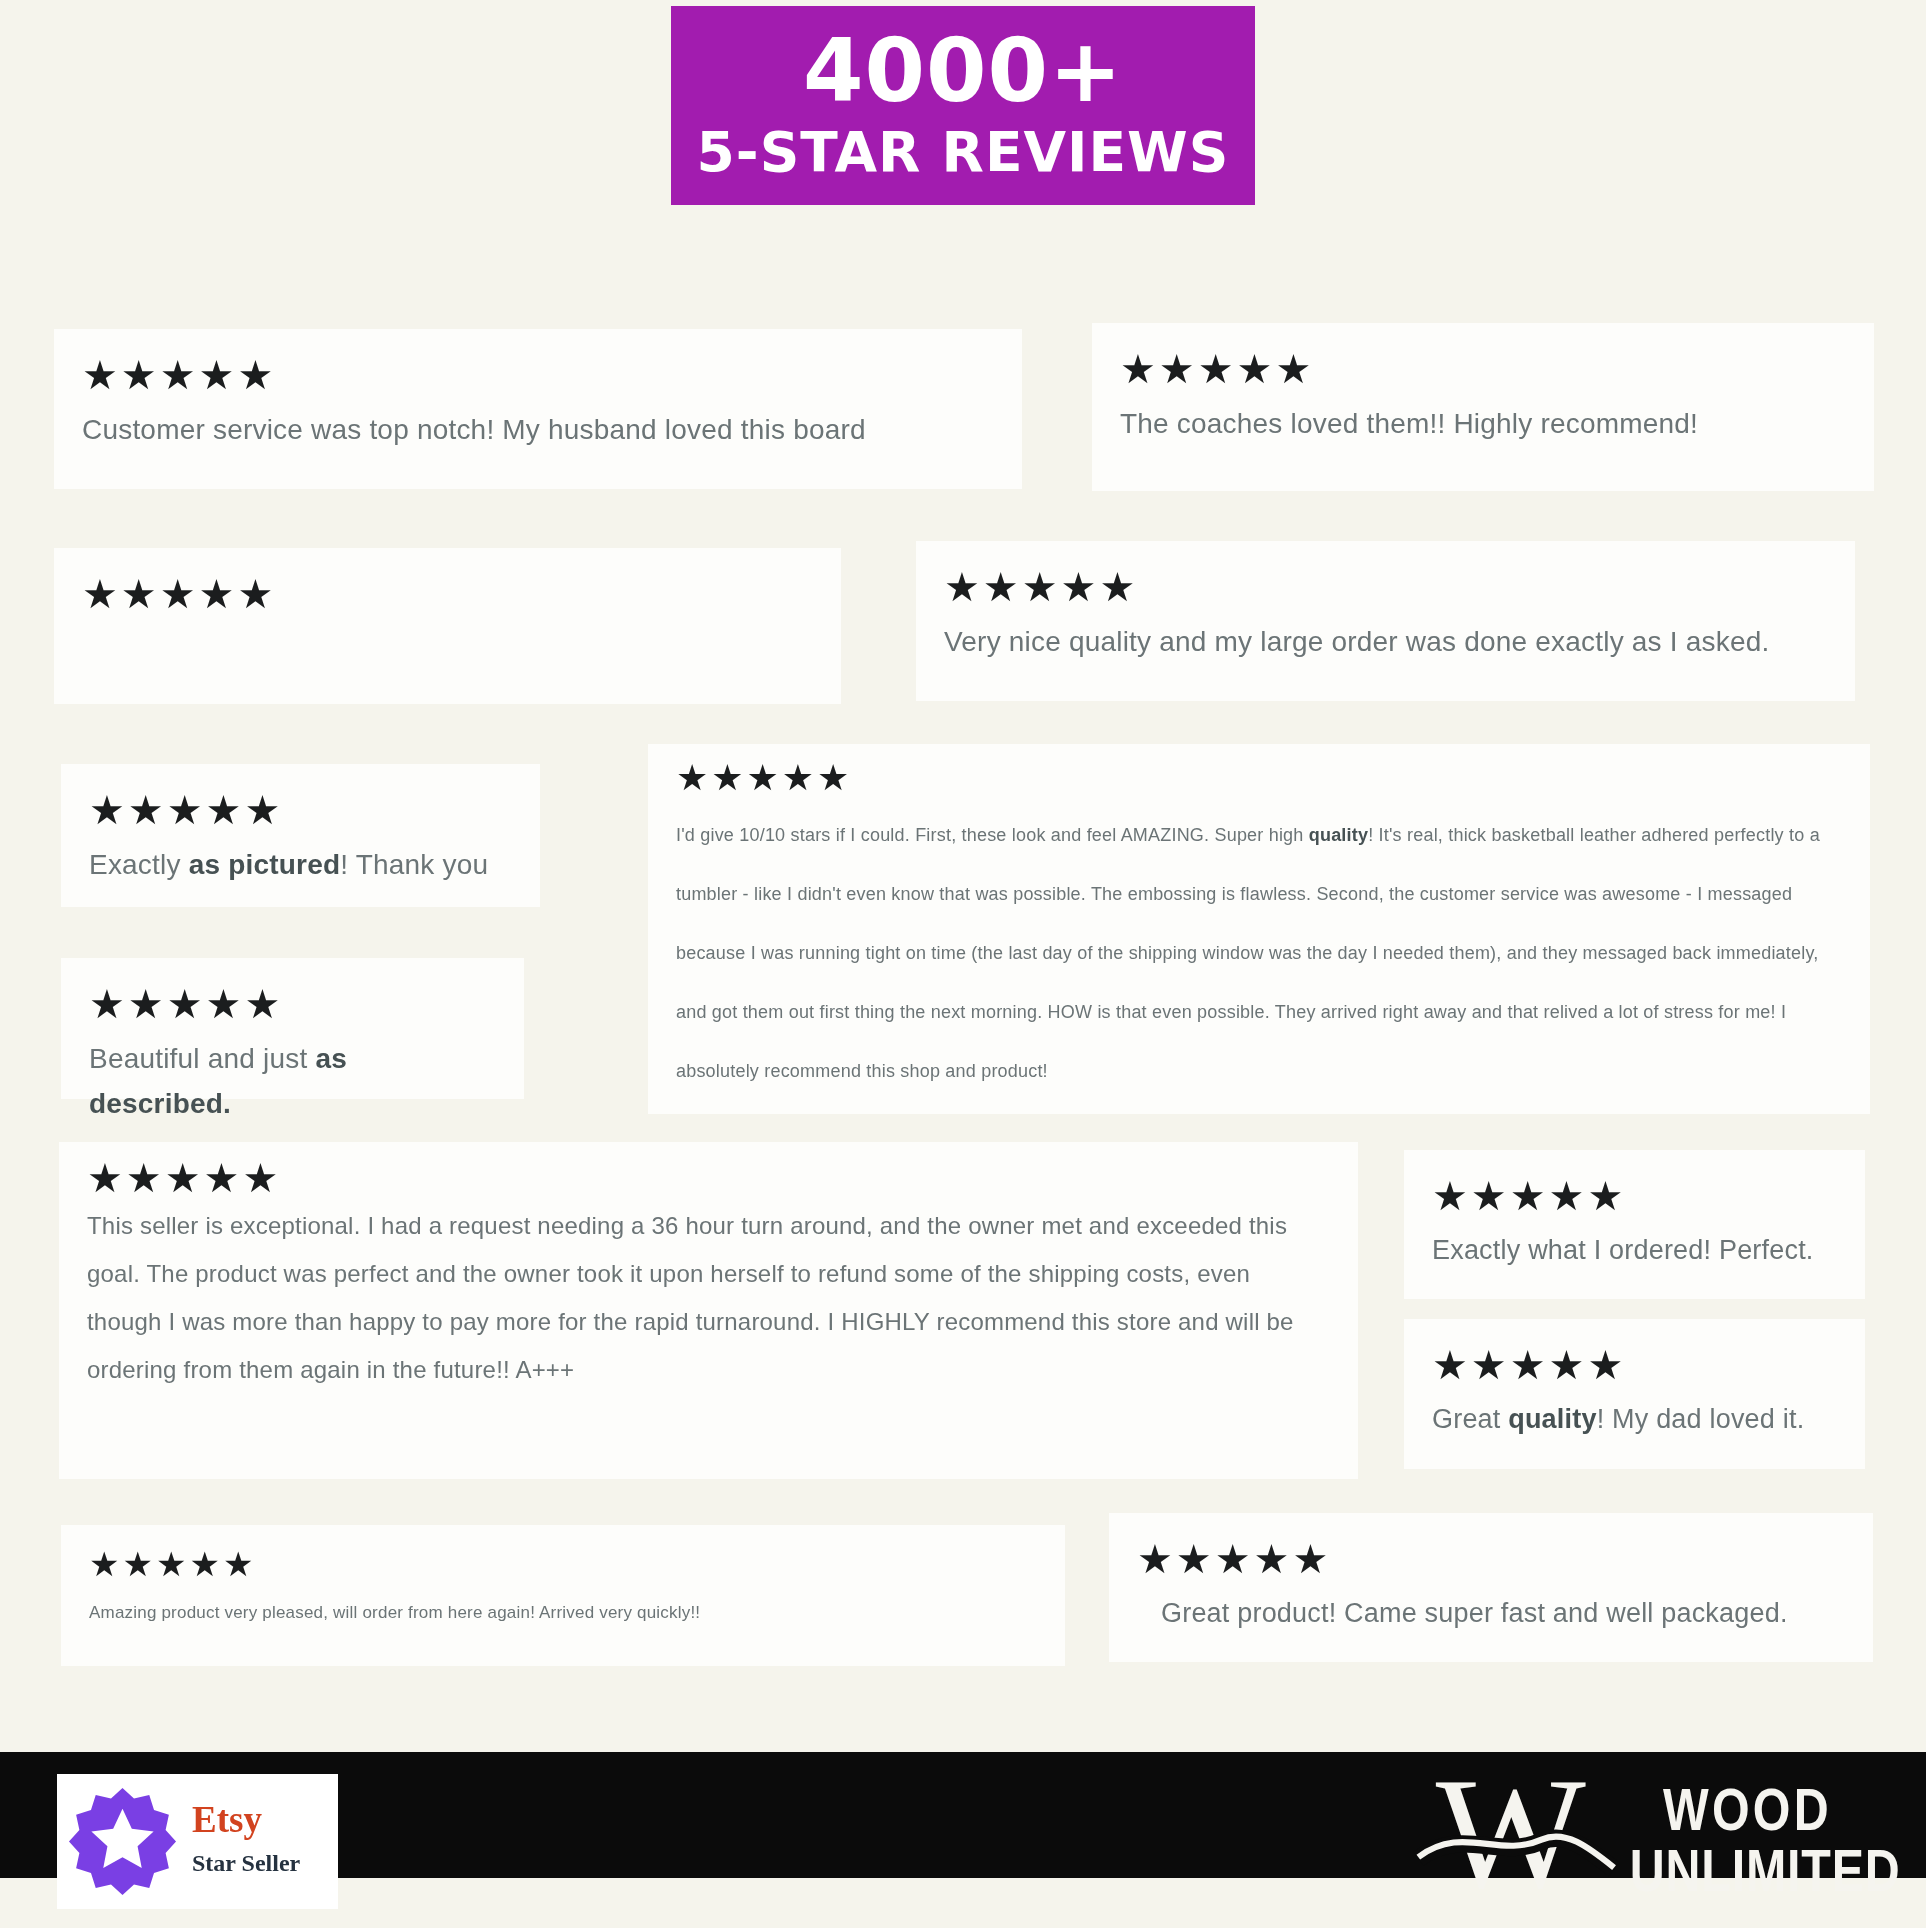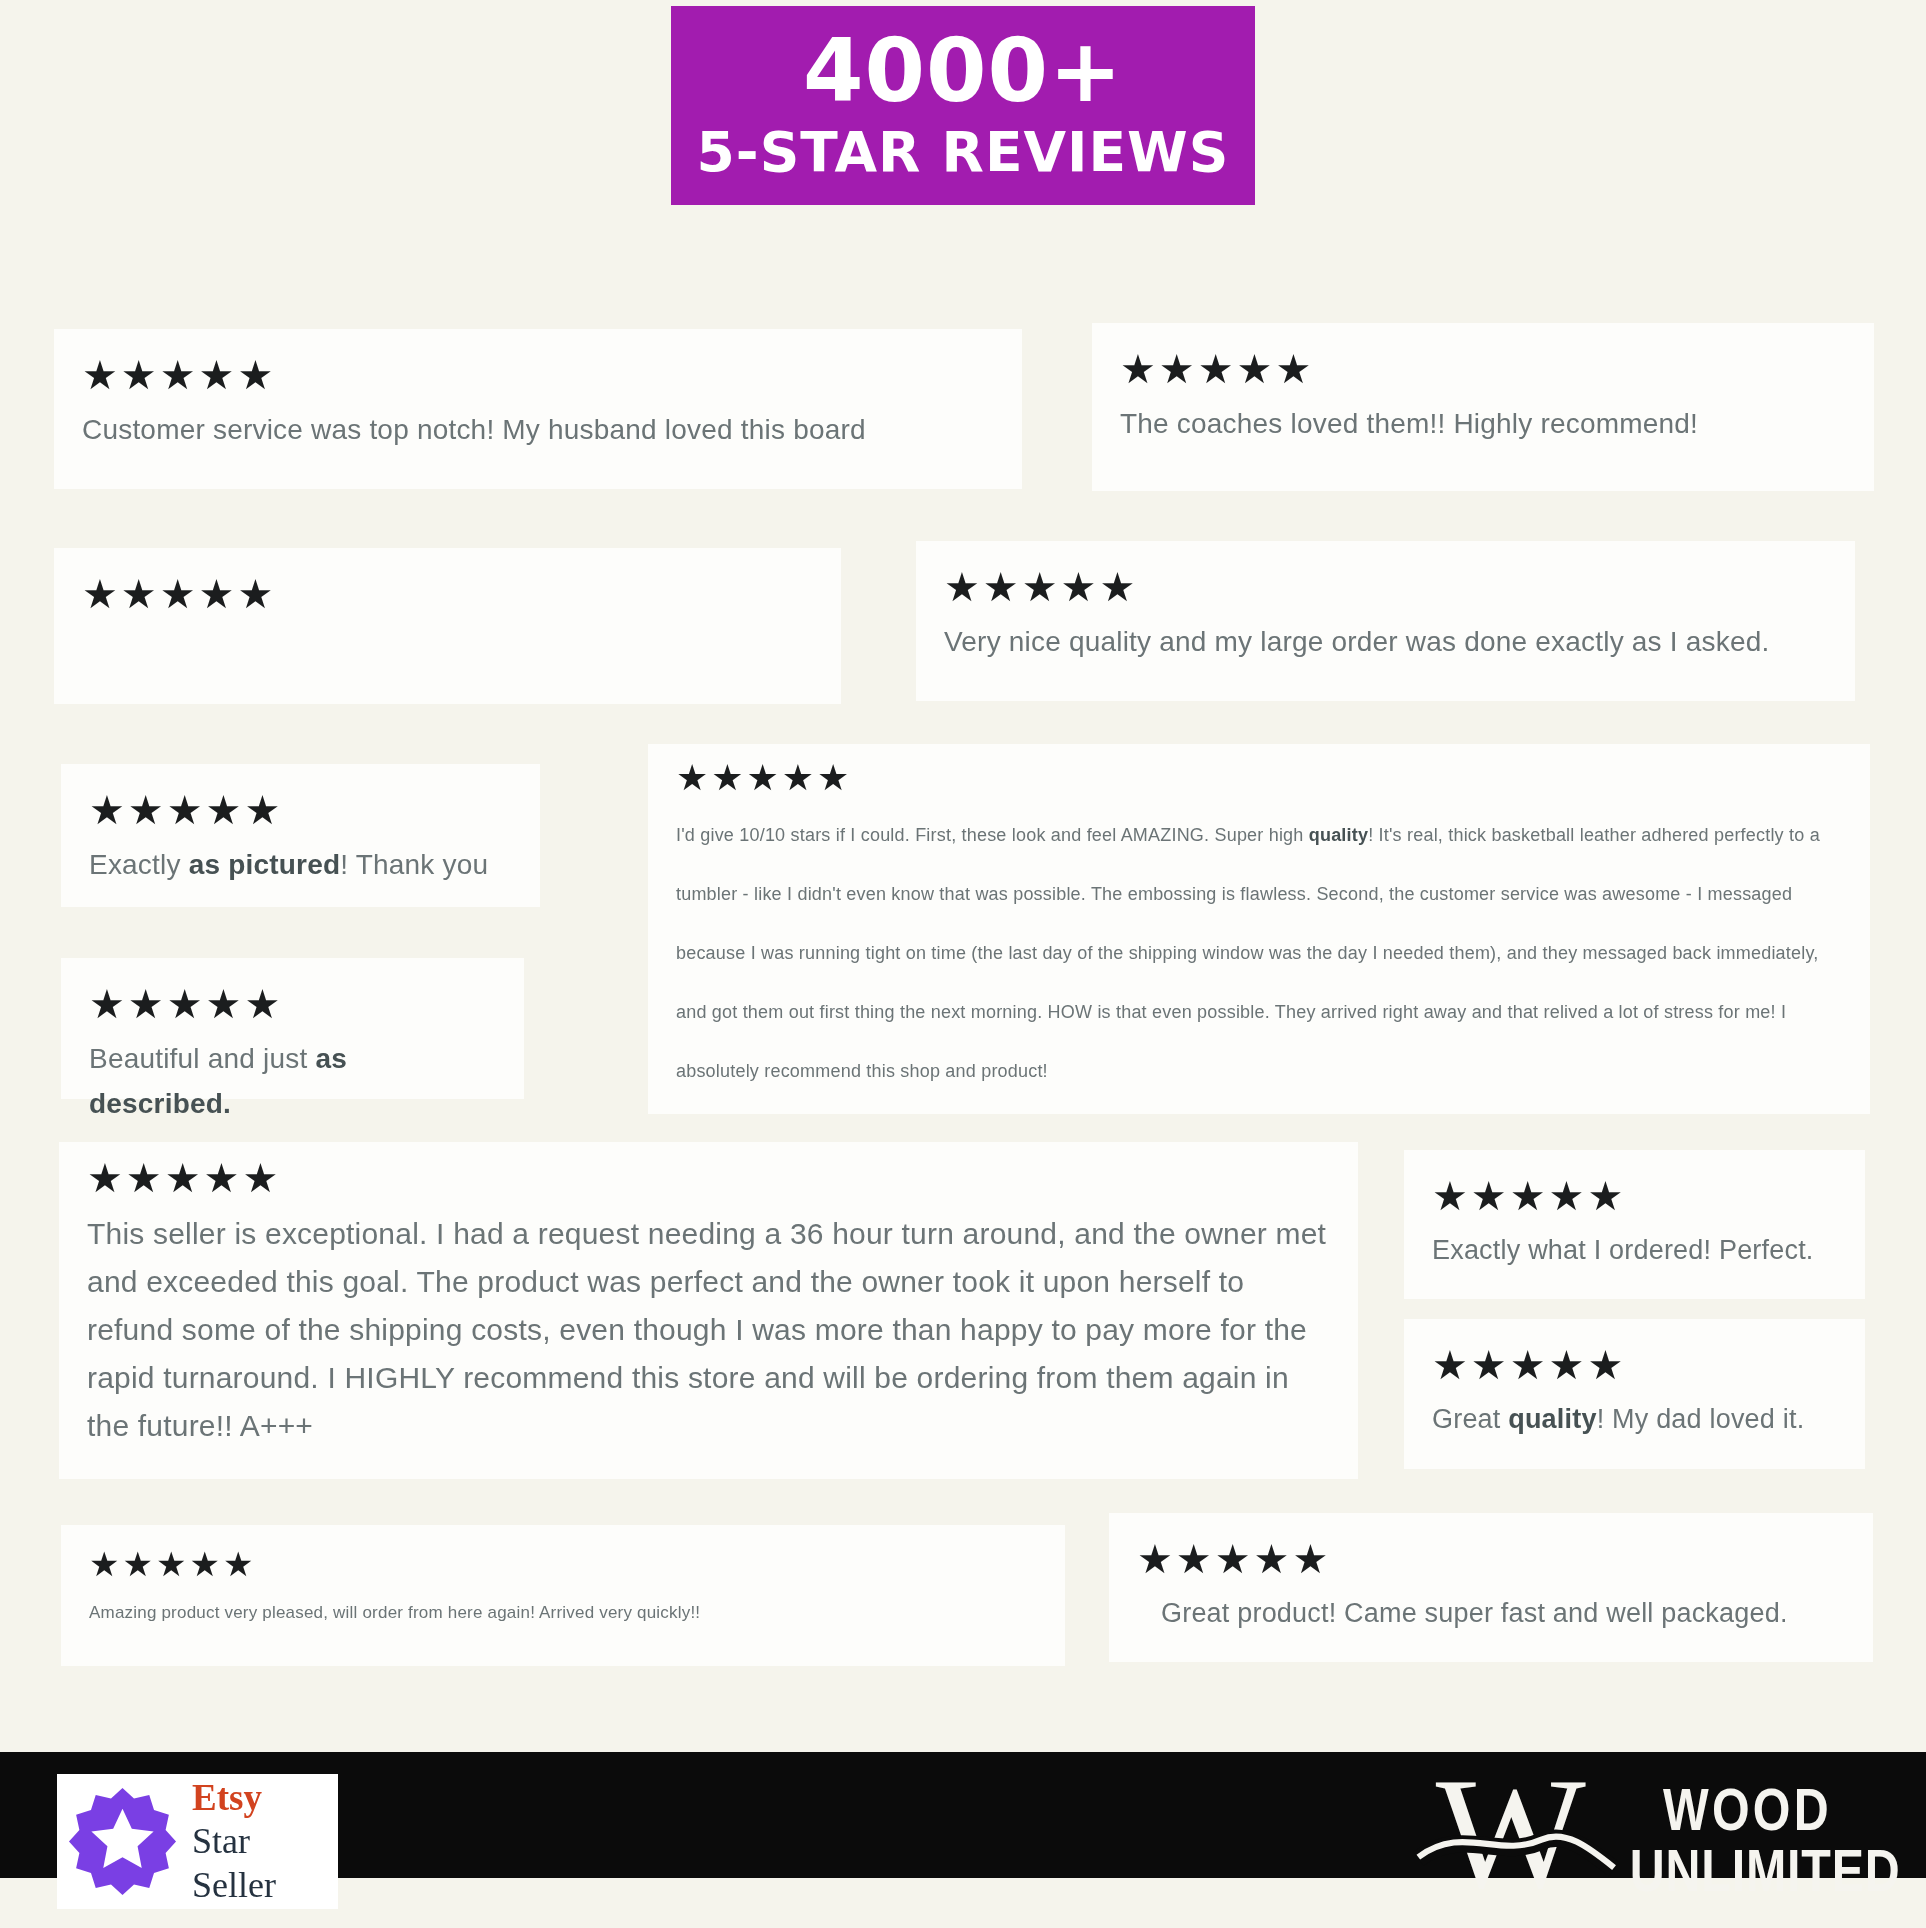--- a/index.html
+++ b/index.html
@@ -34,21 +34,21 @@
   .c0{left:54px;top:329px;width:968px;height:160px;}
   .c1{left:1092px;top:323px;width:782px;height:168px;}
   .c2{left:54px;top:548px;width:787px;height:156px;}
   .c3{left:916px;top:541px;width:939px;height:160px;}
   .c4{left:61px;top:764px;width:479px;height:143px;}
   .c5{left:648px;top:744px;width:1222px;height:370px;padding-top:14px;}
   .c5 .stars{font-size:36px;line-height:40px;}
   .c5 .rtext{font-size:18px;line-height:59px;margin-top:8px;}
   .c6{left:61px;top:958px;width:463px;height:141px;}
   .c7{left:59px;top:1142px;width:1299px;height:337px;padding-top:14px;}
-  .c7 .rtext{font-size:30px;line-height:48px;margin-top:10px;}
+  .c7 .rtext{font-size:24px;line-height:48px;margin-top:2px;}
   .c8{left:1404px;top:1150px;width:461px;height:149px;}
   .c8 .rtext{font-size:27px;}
   .c9{left:1404px;top:1319px;width:461px;height:150px;}
   .c9 .rtext{font-size:27px;}
   .c10{left:61px;top:1525px;width:1004px;height:141px;padding-top:20px;}
   .c10 .stars{font-size:34px;line-height:38px;}
   .c10 .rtext{font-size:17px;line-height:40px;}
   .c11{left:1109px;top:1513px;width:764px;height:149px;}
   .c11 .rtext{font-size:27px;margin-left:24px;}
   
@@ -56,21 +56,21 @@
     position:absolute;left:0;top:1752px;width:1927px;height:126px;
     background:#0b0b0b;
   }
   .etsy-card{
     position:absolute;left:57px;top:22px;width:281px;height:135px;
     background:#ffffff;display:flex;align-items:center;
   }
   .seal{width:111px;height:111px;margin-left:10px;flex:0 0 auto;}
   .etsy-text{margin-left:14px;font-family:"Liberation Serif", serif;}
   .etsy-brand{color:#d2431f;font-size:37px;font-weight:700;line-height:42px;}
-  .star-seller{color:#253240;font-size:36px;line-height:44px;}
+  .star-seller{color:#253240;font-size:24px;line-height:44px;font-weight:bold;}
   .brand-logo{position:absolute;left:1411px;top:0;width:495px;height:170px;}
   .wmono{position:absolute;left:0;top:2px;width:213px;height:166px;}
   .brand-names{
     position:absolute;left:193px;top:28px;width:287px;text-align:center;
     color:#f5f4ef;font-weight:800;font-family:"Liberation Sans", sans-serif;
     transform:scaleX(0.82);transform-origin:center;
   }
   .brand-names .wood{font-size:59px;line-height:61px;letter-spacing:4px;}
   .brand-names .unlimited{font-size:59px;line-height:61px;letter-spacing:1px;}
 </style>

